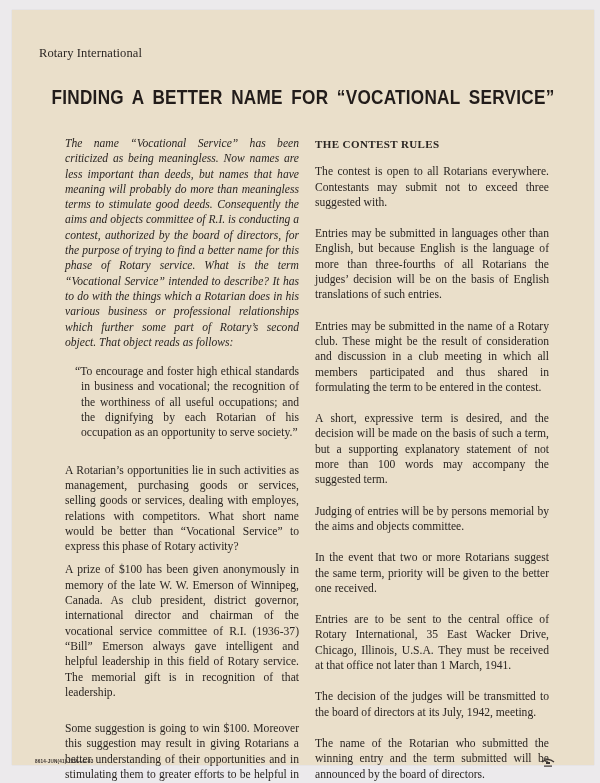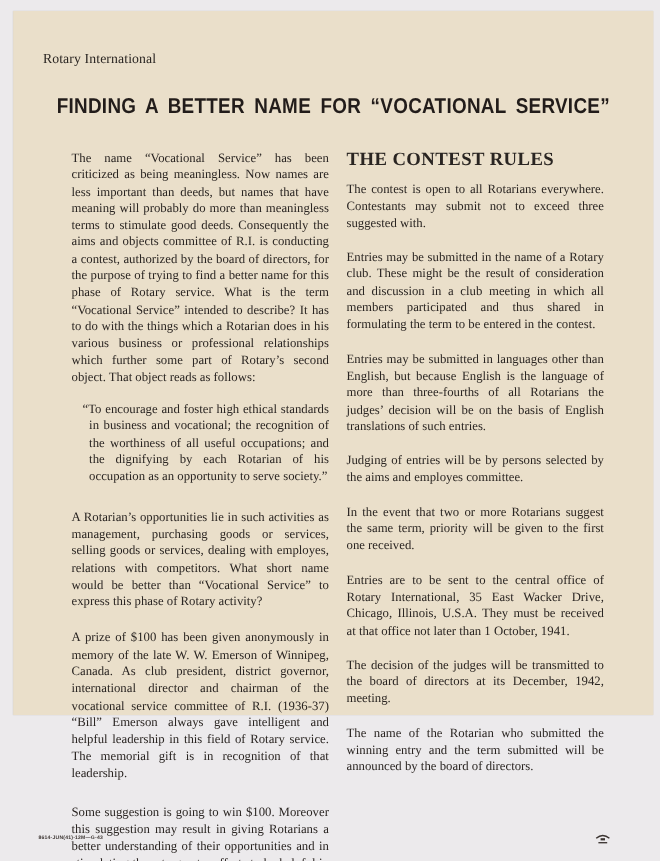--- a/index.html
+++ b/index.html
@@ -4,46 +4,46 @@
 <style>
   html, body { margin: 0; padding: 0; }
   body {
     width: 600px; height: 783px; overflow: hidden;
     background: #eceaec;
     position: relative;
     font-family: "Liberation Serif", "DejaVu Serif", serif;
     color: #2a2522;
   }
   .page {
-    position: absolute; left: 12px; top: 10px; width: 582px; height: 640px;
+    position: absolute; left: 12px; top: 10px; width: 582px; height: 755px;
     background: #eadfca;
     box-shadow: 0 0 1px rgba(0,0,0,0.15);
   }
   .org {
     position: absolute; left: 27px; top: 36px;
     font-size: 12.5px; letter-spacing: 0.1px;
   }
   .title {
     position: absolute; left: 0; right: 0; top: 76px; text-align: center;
     font-family: "Liberation Sans", "DejaVu Sans", sans-serif;
     font-weight: bold; font-size: 19.5px; letter-spacing: 0.3px;
     transform: scaleX(0.88); transform-origin: center;
     word-spacing: 4px; color: #221c1a;
   }
   .col { position: absolute; top: 126px; width: 234px; font-size: 11.6px; line-height: 15.3px; text-align: justify; }
   .col-left { left: 53px; }
   .col-right { left: 303px; top: 127px; }
   .col p { margin: 0 0 18px 0; hyphens: auto; }
   .col blockquote { margin: 0 0 18px 0; padding-left: 16px; text-indent: -6px; }
-  .col-left p.p1 { margin-bottom: 14px; }
+  .col-left p.p1 { margin-bottom: 14px; font-style: italic; }
   .col-left blockquote { margin-bottom: 22px; }
-  .col-left p.p2 { margin-bottom: 18px; font-family: Liberation Serif, serif; }
+  .col-left p.p2 { margin-bottom: 8px; font-family: Liberation Serif, serif; }
   .col-left p.p3 { margin-bottom: 21px; font-family: Liberation Serif, serif; }
   .rules-heading {
-    font-weight: bold; font-size: 17px; letter-spacing: 0.4px;
+    font-weight: bold; font-size: 11px; letter-spacing: 0.4px;
     margin: 0 0 12px 0; text-align: left;
   }
   .col-right p { margin-bottom: 16px; }
   .footer-code {
     position: absolute; left: 23px; top: 749px;
     font-family: "Liberation Sans", "DejaVu Sans", sans-serif;
     font-size: 4.6px; font-weight: bold; letter-spacing: 0.2px; color: #3a3330;
   }
   .union-mark {
     position: absolute; left: 529px; top: 748px; width: 14px; height: 10px;
@@ -60,26 +60,27 @@
     <p class="p1">The name “Vocational Service” has been criticized as being meaningless. Now names are less important than deeds, but names that have meaning will probably do more than meaningless terms to stimulate good deeds. Consequently the aims and objects committee of R.I. is conducting a contest, authorized by the board of directors, for the purpose of trying to find a better name for this phase of Rotary service. What is the term “Vocational Service” intended to describe? It has to do with the things which a Rotarian does in his various business or professional relationships which further some part of Rotary’s second object. That object reads as follows:</p>
     <blockquote>“To encourage and foster high ethical standards in business and vocational; the recognition of the worthiness of all useful occupations; and the dignifying by each Rotarian of his occupation as an opportunity to serve society.”</blockquote>
     <p class="p2">A Rotarian’s opportunities lie in such activities as management, purchasing goods or services, selling goods or services, dealing with employes, relations with competitors. What short name would be better than “Vocational Service” to express this phase of Rotary activity?</p>
     <p class="p3">A prize of $100 has been given anonymously in memory of the late W. W. Emerson of Winnipeg, Canada. As club president, district governor, international director and chairman of the vocational service committee of R.I. (1936-37) “Bill” Emerson always gave intelligent and helpful leadership in this field of Rotary service. The memorial gift is in recognition of that leadership.</p>
     <p class="p4">Some suggestion is going to win $100. Moreover this suggestion may result in giving Rotarians a better understanding of their opportunities and in stimulating them to greater efforts to be helpful in their business and professional relationships.</p>
   </div>
 
   <div class="col col-right">
     <div class="rules-heading">THE CONTEST RULES</div>
     <p>The contest is open to all Rotarians everywhere. Contestants may submit not to exceed three suggested with.</p>
+    <p>Entries may be submitted in languages other than English, but because English is the language of more than three-fourths of all Rotarians the judges’ decision will be on the basis of English translations of such entries.</p>
     <p>Entries may be submitted in the name of a Rotary club. These might be the result of consideration and discussion in a club meeting in which all members participated and thus shared in formulating the term to be entered in the contest.</p>
-    <p>Entries may be submitted in languages other than English, but because English is the language of more than three-fourths of all Rotarians the judges’ decision will be on the basis of English translations of such entries.</p>
-    <p>Judging of entries will be by persons selected by the aims and employes committee.</p>
-    <p>In the event that two or more Rotarians suggest the same term, priority will be given to the first one received.</p>
-    <p>Entries are to be sent to the central office of Rotary International, 35 East Wacker Drive, Chicago, Illinois, U.S.A. They must be received at that office not later than 1 October, 1941.</p>
-    <p>The decision of the judges will be transmitted to the board of directors at its December, 1942, meeting.</p>
+    <p>A short, expressive term is desired, and the decision will be made on the basis of such a term, but a supporting explanatory statement of not more than 100 words may accompany the suggested term.</p>
+    <p>Judging of entries will be by persons memorial by the aims and objects committee.</p>
+    <p>In the event that two or more Rotarians suggest the same term, priority will be given to the better one received.</p>
+    <p>Entries are to be sent to the central office of Rotary International, 35 East Wacker Drive, Chicago, Illinois, U.S.A. They must be received at that office not later than 1 March, 1941.</p>
+    <p>The decision of the judges will be transmitted to the board of directors at its July, 1942, meeting.</p>
     <p>The name of the Rotarian who submitted the winning entry and the term submitted will be announced by the board of directors.</p>
 
   </div>
 
   <div class="footer-code">8614-JUN(41)-12M—G-43</div>
   <svg class="union-mark" viewBox="0 0 14 10">
     <path d="M1 4 Q7 -1 13 4" fill="none" stroke="#3a3330" stroke-width="1.3"></path>
     <rect x="5" y="4" width="4" height="2" fill="#3a3330"></rect>
     <rect x="3" y="7.5" width="8" height="1.2" fill="#3a3330"></rect>
   </svg>

